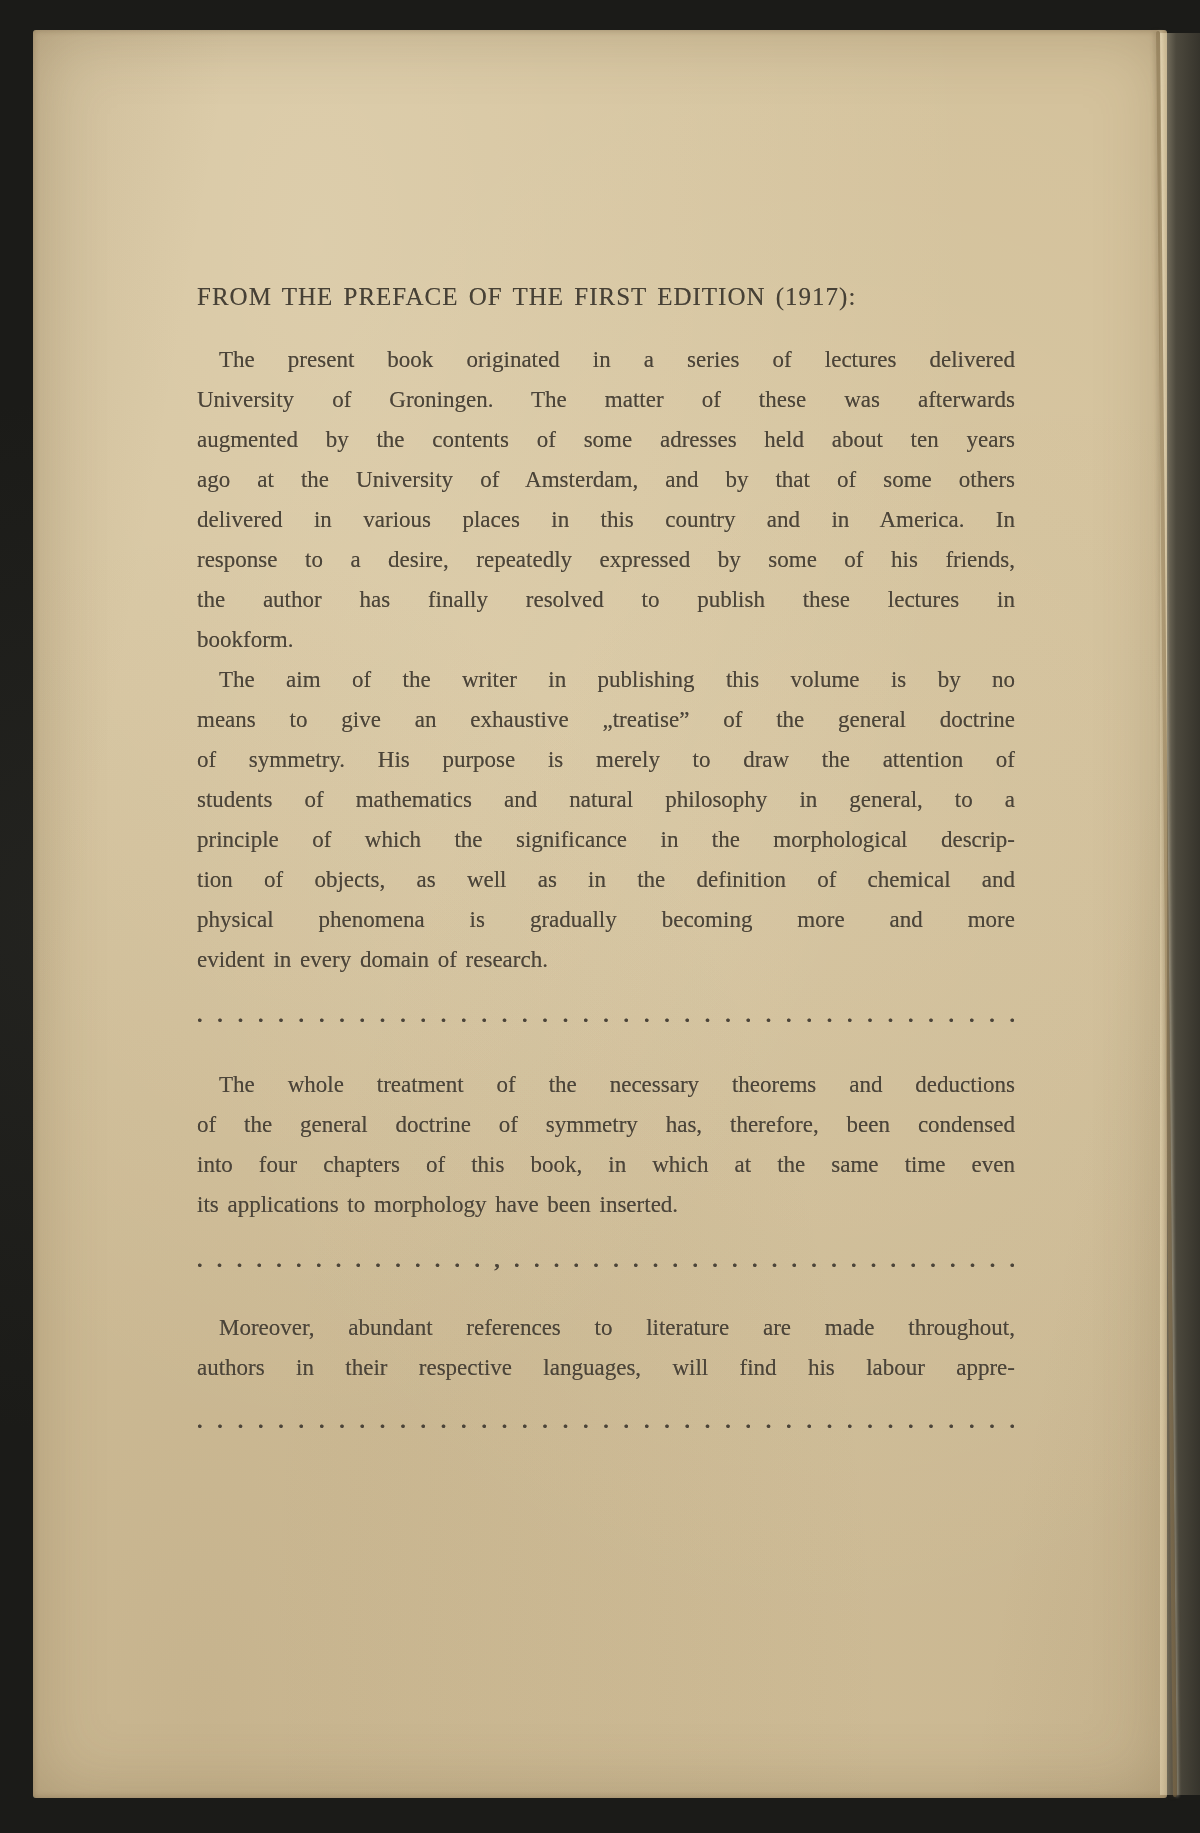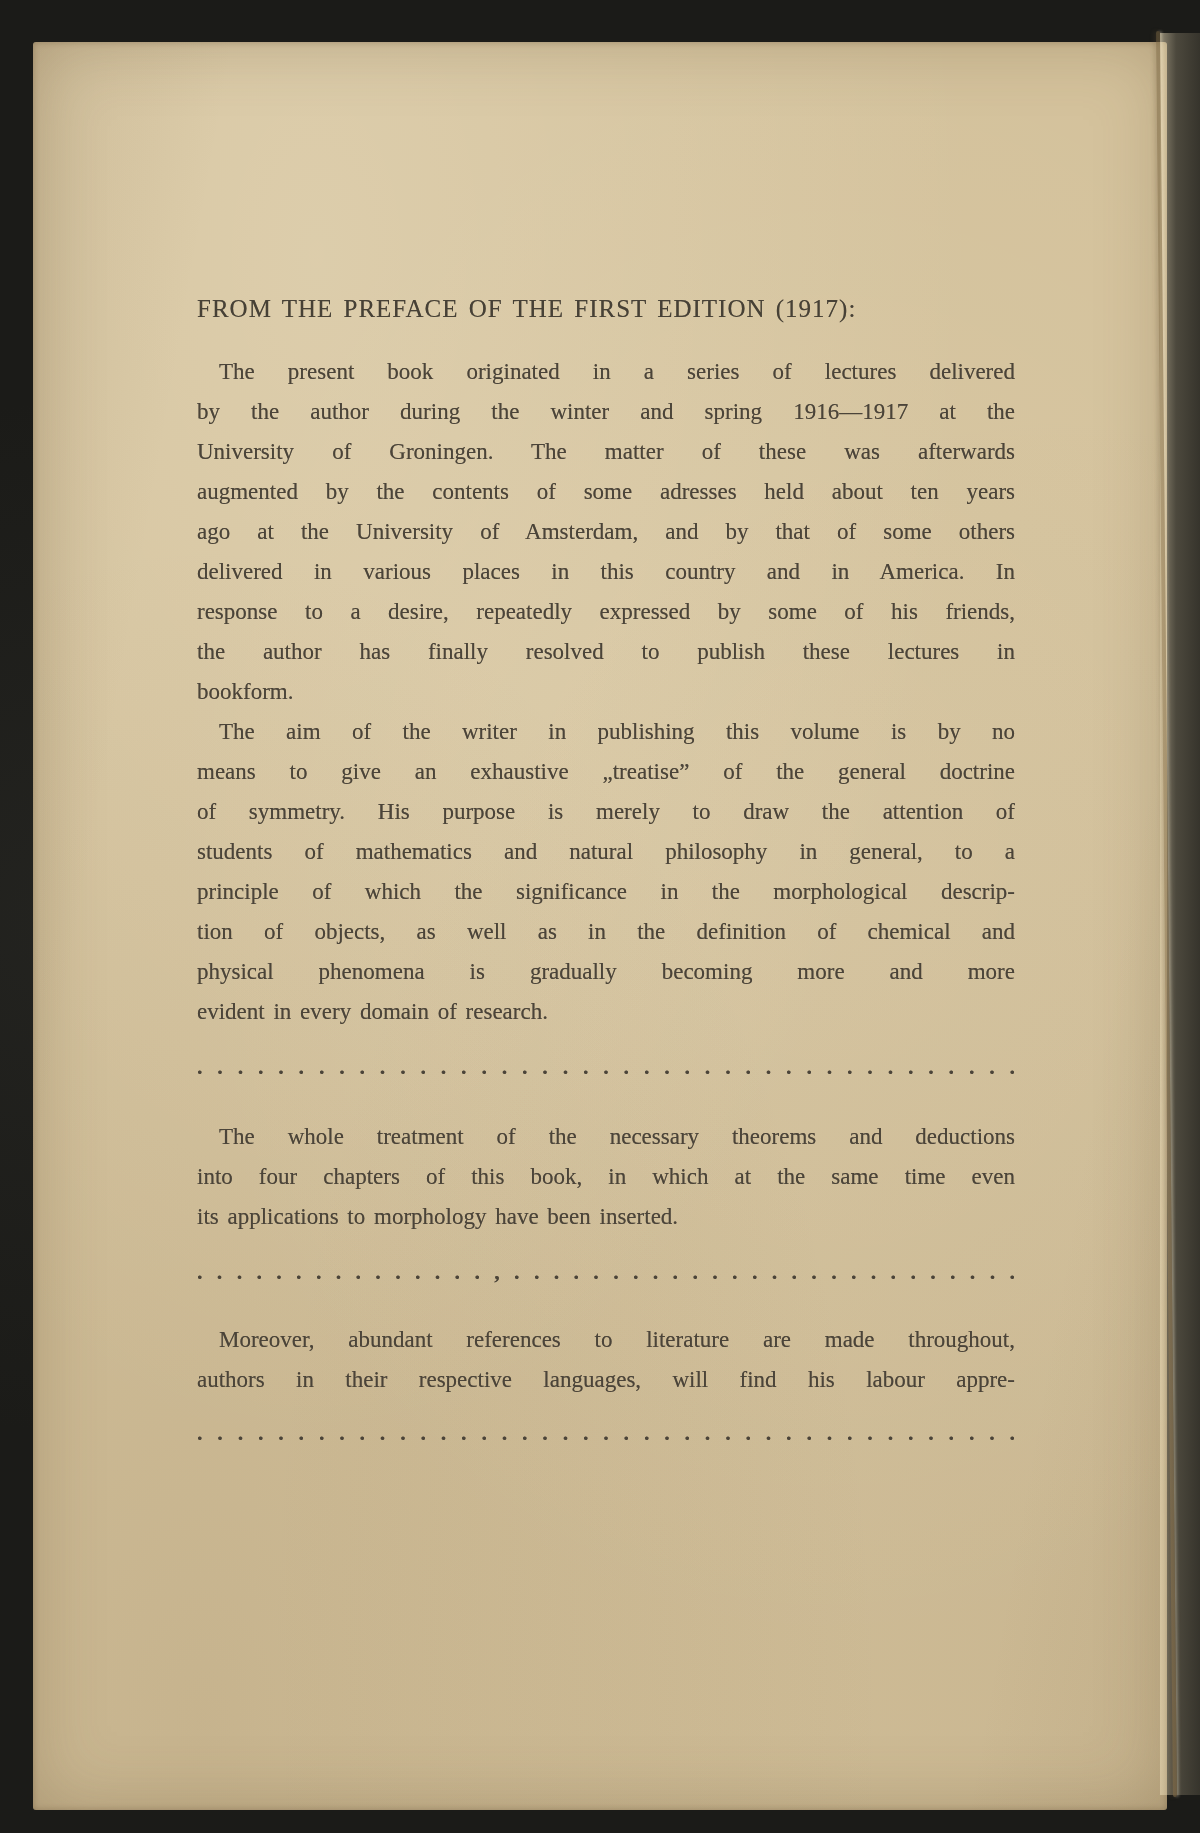--- a/index.html
+++ b/index.html
@@ -19,21 +19,21 @@
     background:
       radial-gradient(ellipse at 8% 50%, rgba(60,60,55,0.25), transparent 40%),
       #1b1b18;
     overflow: hidden;
   }
 
   
   .page {
     position: absolute;
     left: 33px;
-    top: 42px;
+    top: 30px;
     width: 1134px; 
     height: 1768px;
     background-color: #d4c29c;
     background-image:
       radial-gradient(ellipse at 25% 12%, rgba(255,249,232,0.20), transparent 55%),
       radial-gradient(ellipse at 70% 45%, rgba(255,248,230,0.10), transparent 60%),
       radial-gradient(ellipse at 15% 95%, rgba(115,90,55,0.14), transparent 50%),
       radial-gradient(ellipse at 90% 90%, rgba(115,90,55,0.10), transparent 55%),
       linear-gradient(100deg, rgba(110,85,50,0.12), rgba(0,0,0,0) 14%, rgba(0,0,0,0) 86%, rgba(110,85,50,0.08));
     box-shadow: inset 0 0 70px rgba(95,72,40,0.28), inset 0 0 6px rgba(80,60,35,0.35);
@@ -122,21 +122,20 @@
 
 <div class="scan">
 
   <div class="page">
     <div class="content">
 
       <div class="heading">FROM THE PREFACE OF THE FIRST EDITION (1917):</div>
 
       <div class="para para-1">
         <div class="line para-start">The present book originated in a series of lectures delivered</div>
-        <div class="line">by the author during the winter and spring 1916—1917 at the</div>
         <div class="line">University of Groningen. The matter of these was afterwards</div>
         <div class="line">augmented by the contents of some adresses held about ten years</div>
         <div class="line">ago at the University of Amsterdam, and by that of some others</div>
         <div class="line">delivered in various places in this country and in America. In</div>
         <div class="line">response to a desire, repeatedly expressed by some of his friends,</div>
         <div class="line">the author has finally resolved to publish these lectures in</div>
         <div class="line para-end">bookform.</div>
       </div>
 
       <div class="para para-2">
@@ -147,20 +146,21 @@
         <div class="line">principle of which the significance in the morphological descrip-</div>
         <div class="line">tion of objects, as well as in the definition of chemical and</div>
         <div class="line">physical phenomena is gradually becoming more and more</div>
         <div class="line para-end">evident in every domain of research.</div>
       </div>
 
       <div class="dots dots-1">. . . . . . . . . . . . . . . . . . . . . . . . . . . . . . . . . . . . . . . . .</div>
 
       <div class="para para-3">
         <div class="line para-start">The whole treatment of the necessary theorems and deductions</div>
+        <div class="line">of the general doctrine of symmetry has, therefore, been condensed</div>
         <div class="line">into four chapters of this book, in which at the same time even</div>
         <div class="line para-end">its applications to morphology have been inserted.</div>
       </div>
 
       <div class="dots dots-2">. . . . . . . . . . . . . . . , . . . . . . . . . . . . . . . . . . . . . . . . . .</div>
 
       <div class="para para-4">
         <div class="line para-start">Moreover, abundant references to literature are made throughout,</div>
         <div class="line">authors in their respective languages, will find his labour appre-</div>
       </div>

